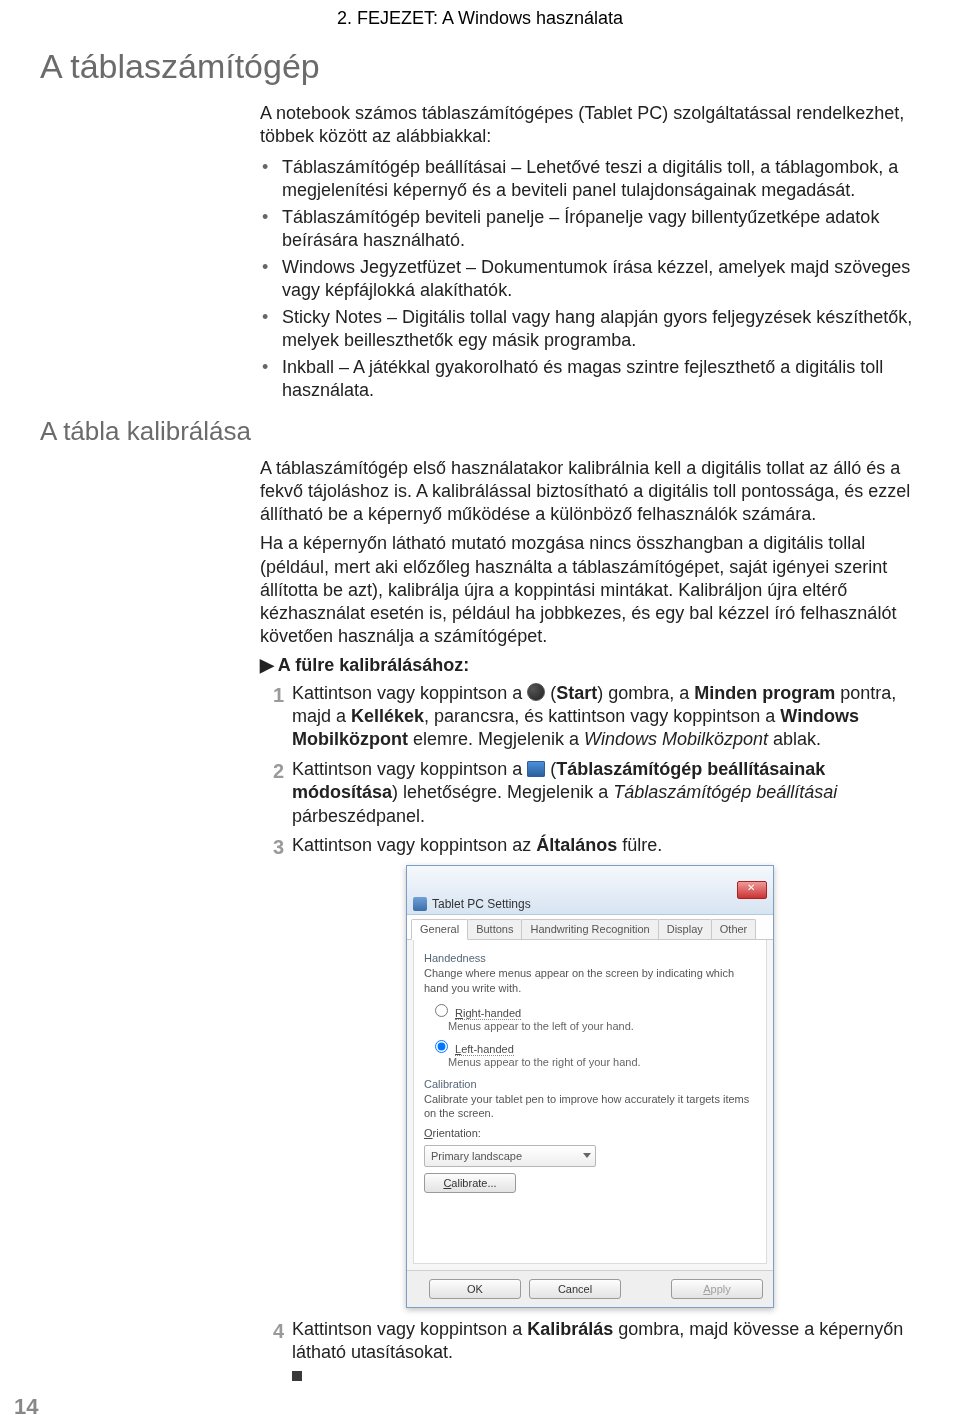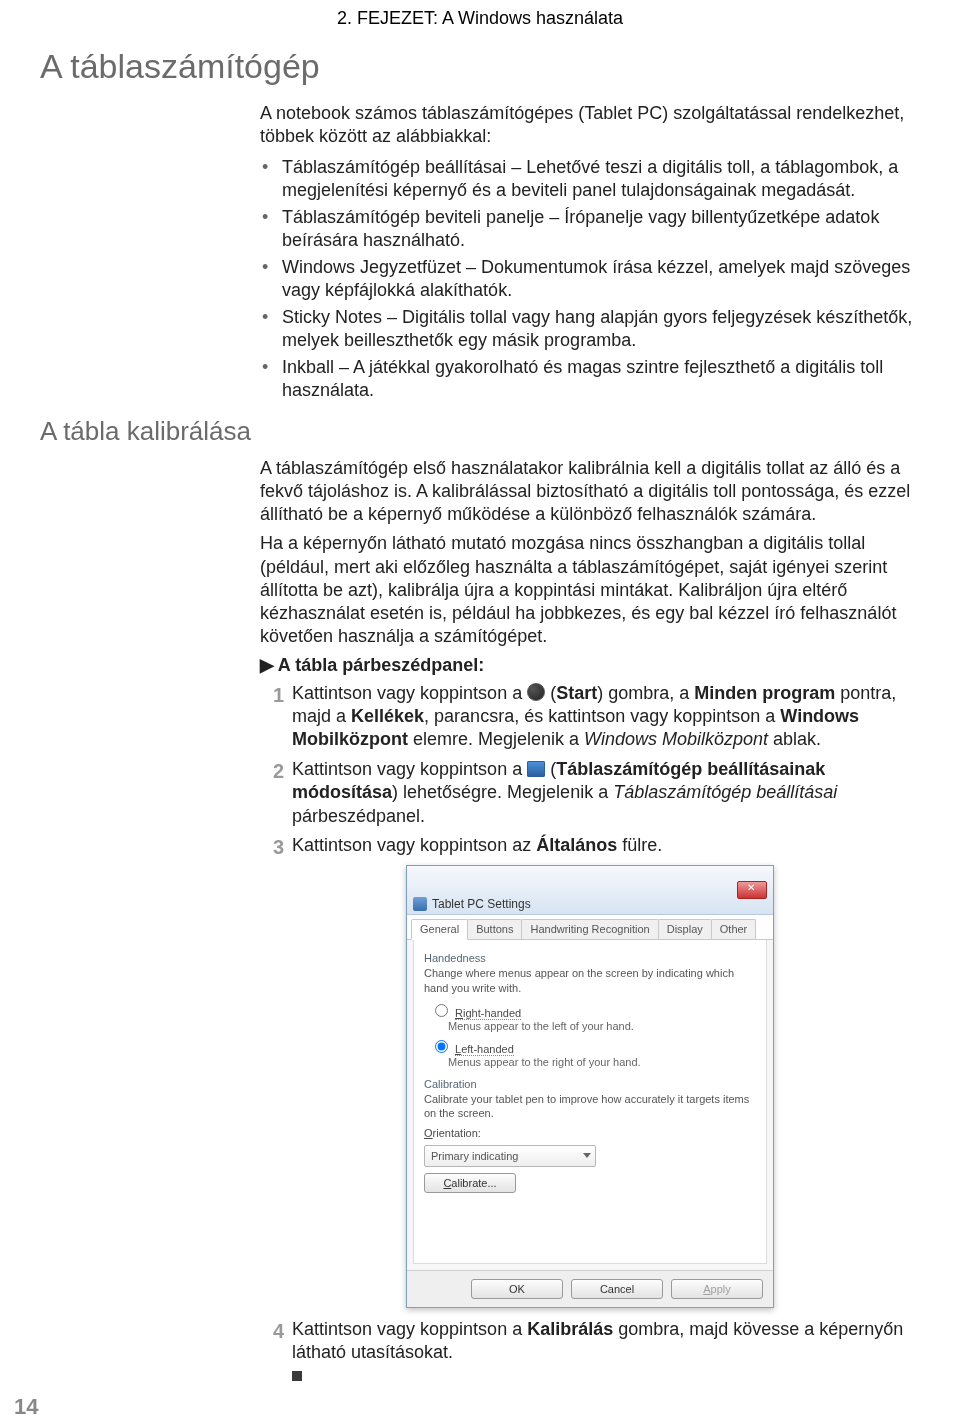--- a/index.html
+++ b/index.html
@@ -271,20 +271,21 @@
     text-align: center;
     padding: 3px 10px;
     border: 1px solid #9a9a9a;
     background: linear-gradient(#fdfdfd, #e3e3e3);
     border-radius: 3px;
     font-size: 11px;
     color: #333;
   }
   .btn.disabled {
     color: #a0a0a0;
+    margin-left: 42px;
   }
   .dialog-footer {
     display: flex;
     justify-content: flex-end;
     gap: 8px;
     padding: 8px 10px;
     background: #efefef;
     border-top: 1px solid #d0d0d0;
   }
   .end-square {
@@ -315,21 +316,21 @@
   </ul>
 </div>
 
 <h2 class="section-title">A tábla kalibrálása</h2>
 
 <div class="indent-block">
   <p class="body">A táblaszámítógép első használatakor kalibrálnia kell a digitális tollat az álló és a fekvő tájoláshoz is. A kalibrálással biztosítható a digitális toll pontossága, és ezzel állítható be a képernyő működése a különböző felhasználók számára.</p>
   <p class="body">Ha a képernyőn látható mutató mozgása nincs összhangban a digitális tollal (például, mert aki előzőleg használta a táblaszámítógépet, saját igényei szerint állította be azt), kalibrálja újra a koppintási mintákat. Kalibráljon újra eltérő kézhasználat esetén is, például ha jobbkezes, és egy bal kézzel író felhasználót követően használja a számítógépet.</p>
 
   <div class="proc-heading">
-    <span class="tri">▶</span><span>A tábla párbeszédpanel:</span>
+    <span class="tri">▶</span><span>A fülre kalibrálásához:</span>
   </div>
 
   <ol class="steps">
     <li>
       <span class="num">1</span>
       <span>Kattintson vagy koppintson a </span><span class="inline-icon"></span><span> (</span><b>Start</b><span>) gombra, a </span><b>Minden program</b><span> pontra, majd a </span><b>Kellékek</b><span>, parancsra, és kattintson vagy koppintson a </span><b>Windows Mobilközpont</b><span> elemre. Megjelenik a </span><i>Windows Mobilközpont</i><span> ablak.</span>
     </li>
     <li>
       <span class="num">2</span>
       <span>Kattintson vagy koppintson a </span><span class="inline-icon2"></span><span> (</span><b>Táblaszámítógép beállításainak módosítása</b><span>) lehetőségre. Megjelenik a </span><i>Táblaszámítógép beállításai</i><span> párbeszédpanel.</span>
@@ -378,21 +379,21 @@
 
         <div class="group-sep"></div>
         <div class="group-label">Calibration</div>
         <div class="group-desc">Calibrate your tablet pen to improve how accurately it targets items on the screen.</div>
 
         <div>
           <span style="text-decoration:underline">O</span>rientation:
         </div>
         <div class="orient-row">
           <div class="combo">
-            <span>Primary indicating</span>
+            <span>Primary landscape</span>
             <span class="caret"></span>
           </div>
         </div>
         <div style="margin-top:6px;">
           <span class="btn">
             <span style="text-decoration:underline">C</span>alibrate...
           </span>
         </div>
         <div style="height:60px;"></div>
       </div>

